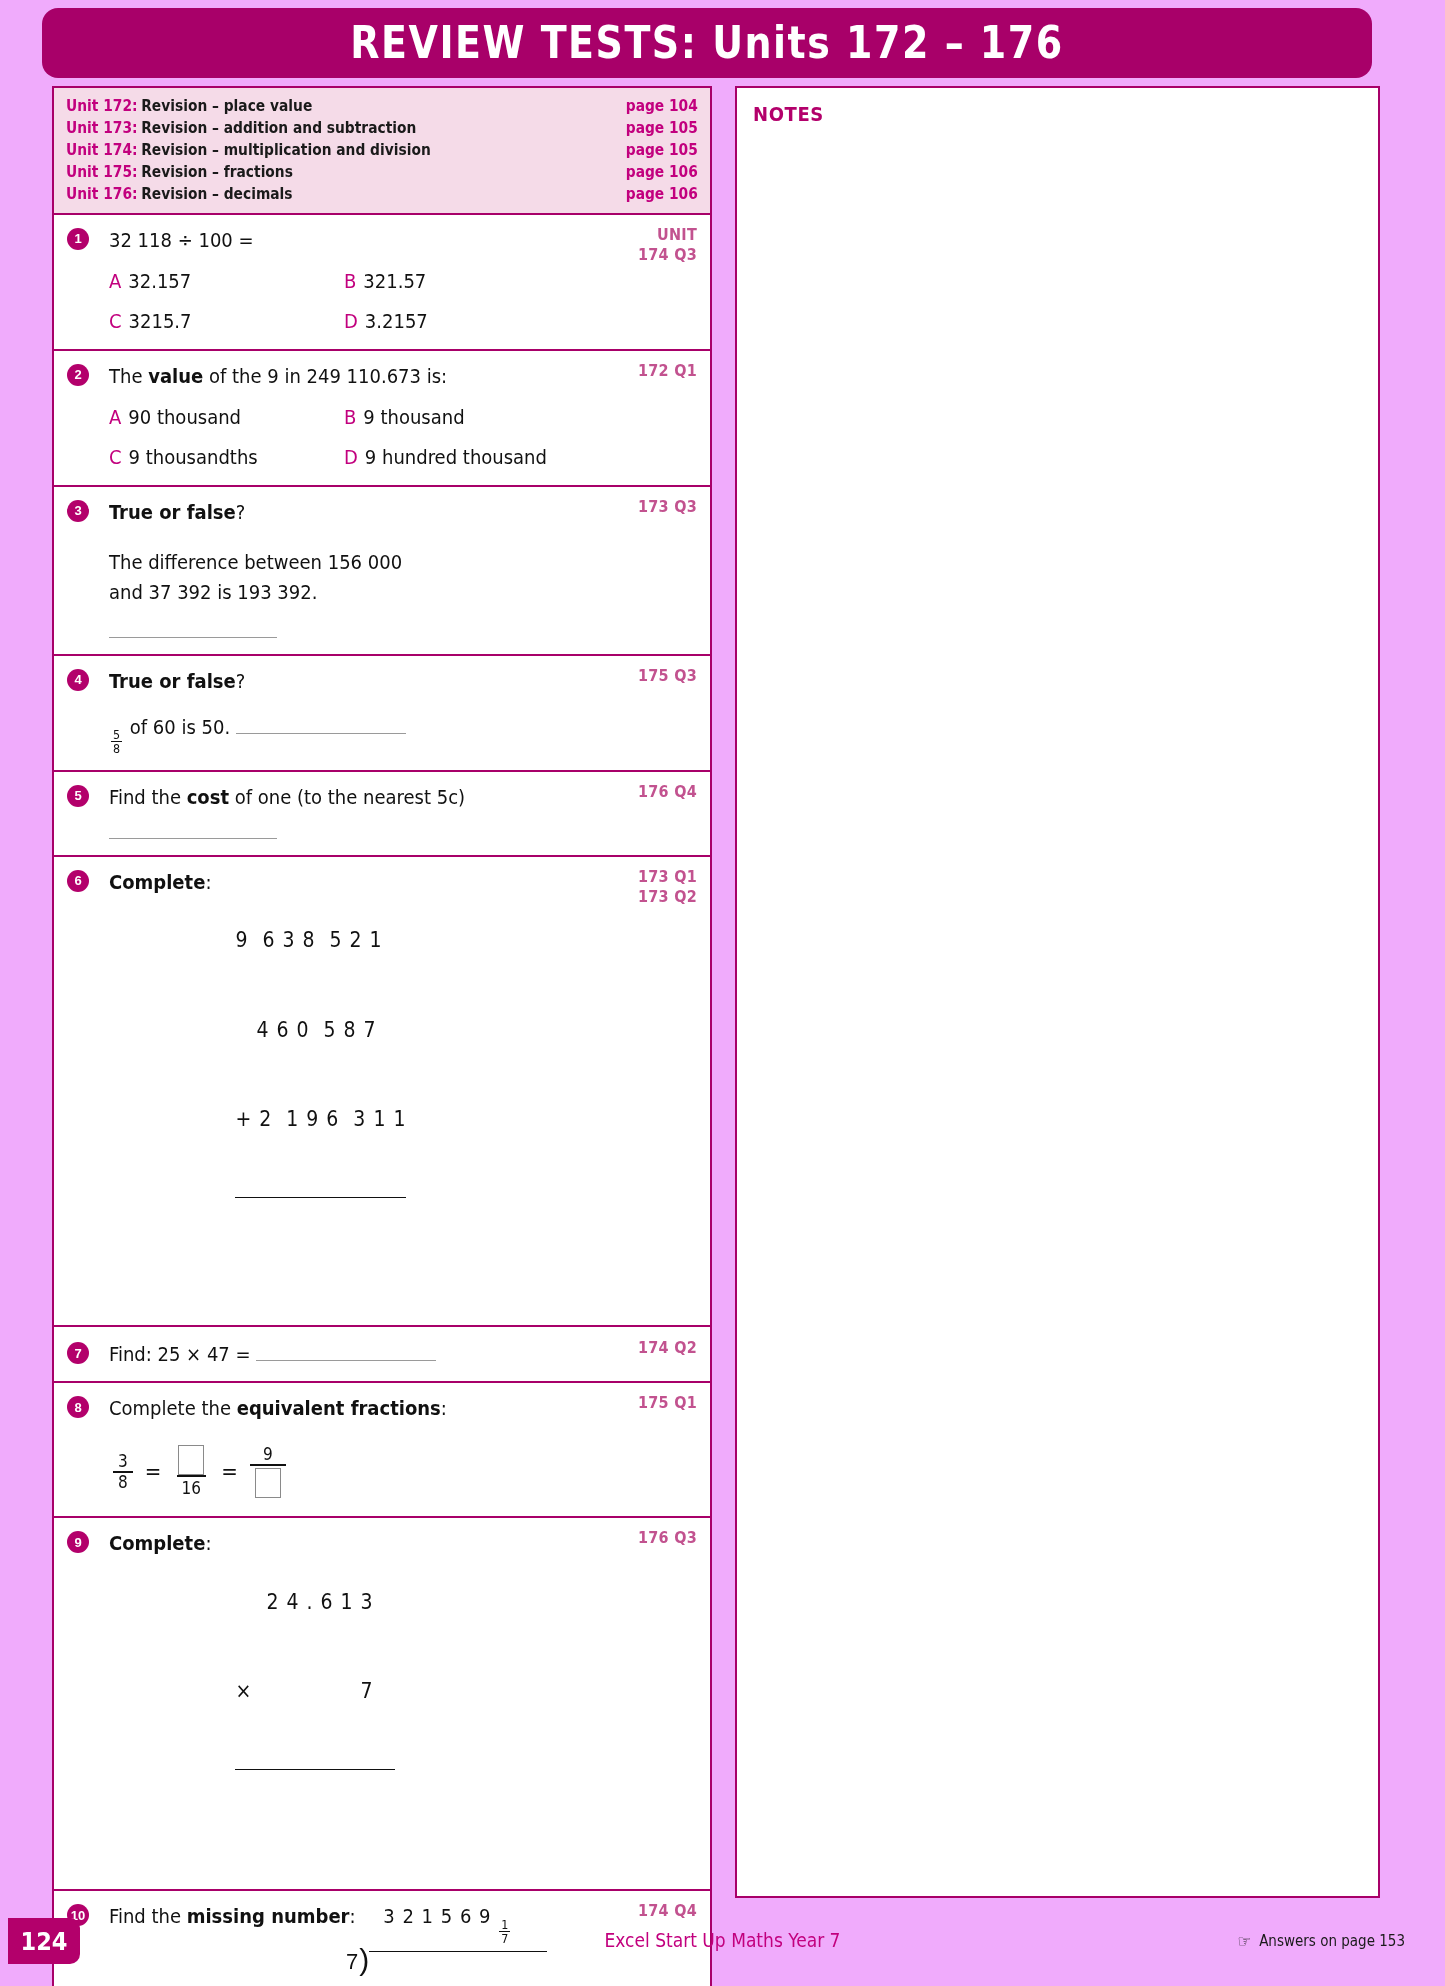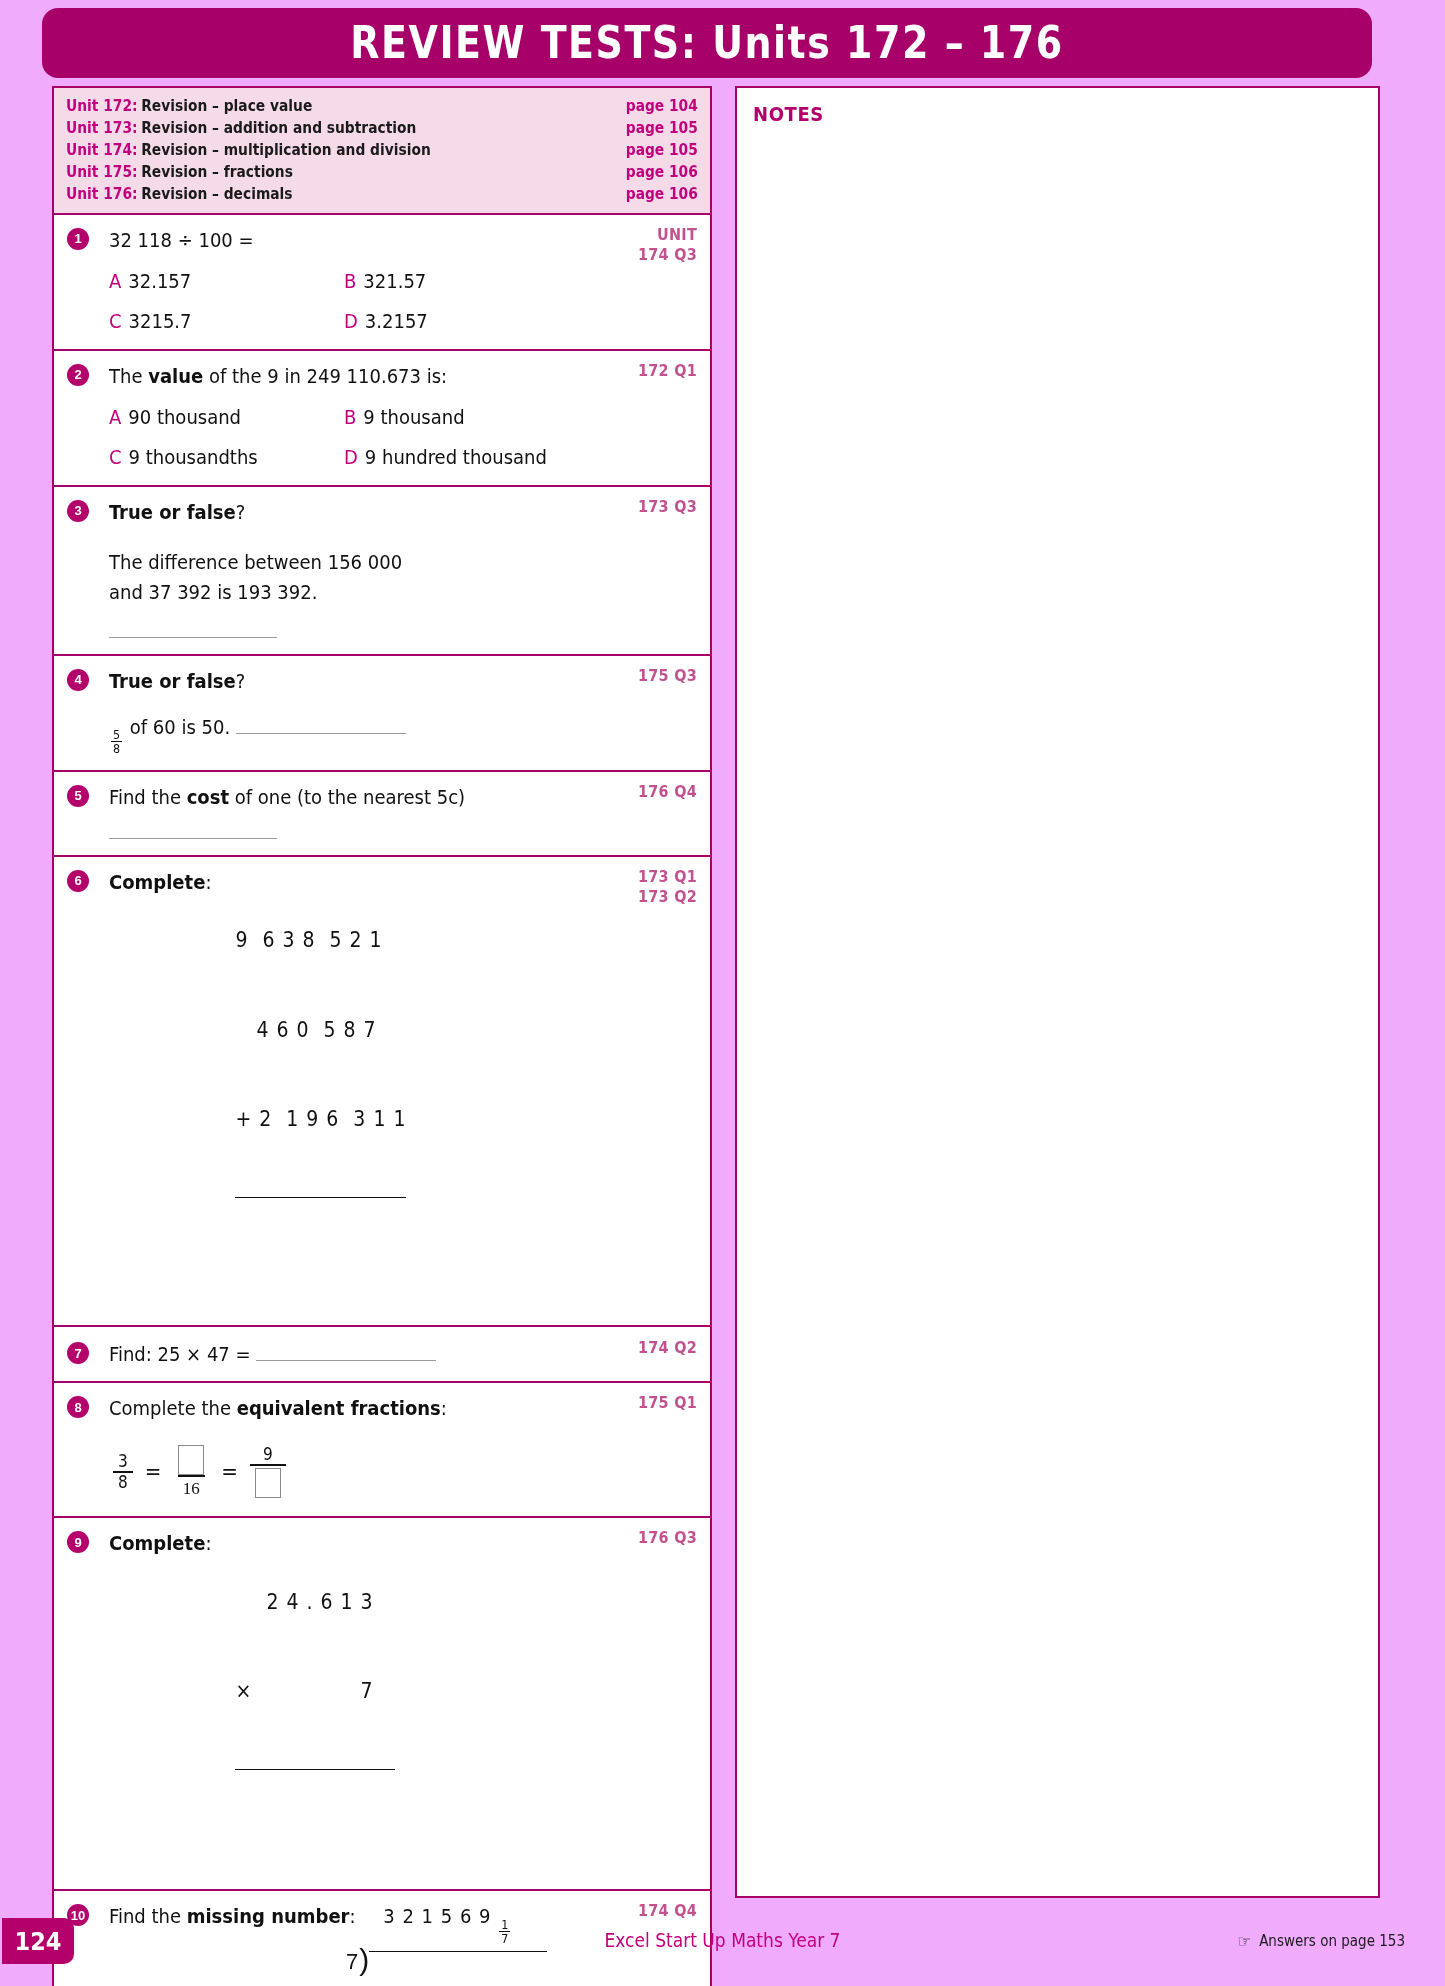--- a/index.html
+++ b/index.html
@@ -220,21 +220,21 @@
     color: #b3006b;
     font-size: 20px;
     font-weight: bold;
     letter-spacing: 0.6px;
     font-family: "DejaVu Sans Condensed", "Liberation Sans Narrow", "Liberation Sans", sans-serif;
   }
 
   
   .page-tab {
     position: absolute;
-    left: 2px;
+    left: 8px;
     top: 1918px;
     width: 72px;
     height: 46px;
     background: #b3006b;
     border-top-right-radius: 10px;
     border-bottom-right-radius: 10px;
     display: flex;
     align-items: center;
     justify-content: center;
   }
@@ -451,21 +451,21 @@
         <span>Complete the </span><b>equivalent fractions</b><span>:</span>
       </div>
       <div class="qbody" style="margin-top:22px; display:flex; align-items:center; font-size:22px;">
         <span class="frac-big" style="font-size:17px;">
           <span class="num">3</span>
           <span class="den">8</span>
         </span>
         <span style="margin:0 8px;">=</span>
         <span class="frac-big" style="font-size:17px;">
           <span class="num"><span class="empty-box small"></span></span>
-          <span class="den" style="padding-top:2px;font-family:Liberation Serif, serif;">16</span>
+          <span class="den" style="padding-top:2px;">16</span>
         </span>
         <span style="margin:0 8px;">=</span>
         <span class="frac-big" style="font-size:17px;">
           <span class="num">9</span>
           <span class="den" style="padding-top:2px;"><span class="empty-box small"></span></span>
         </span>
       </div>
     </div>
 
     <div class="qbox" style="padding-bottom:20px;">

